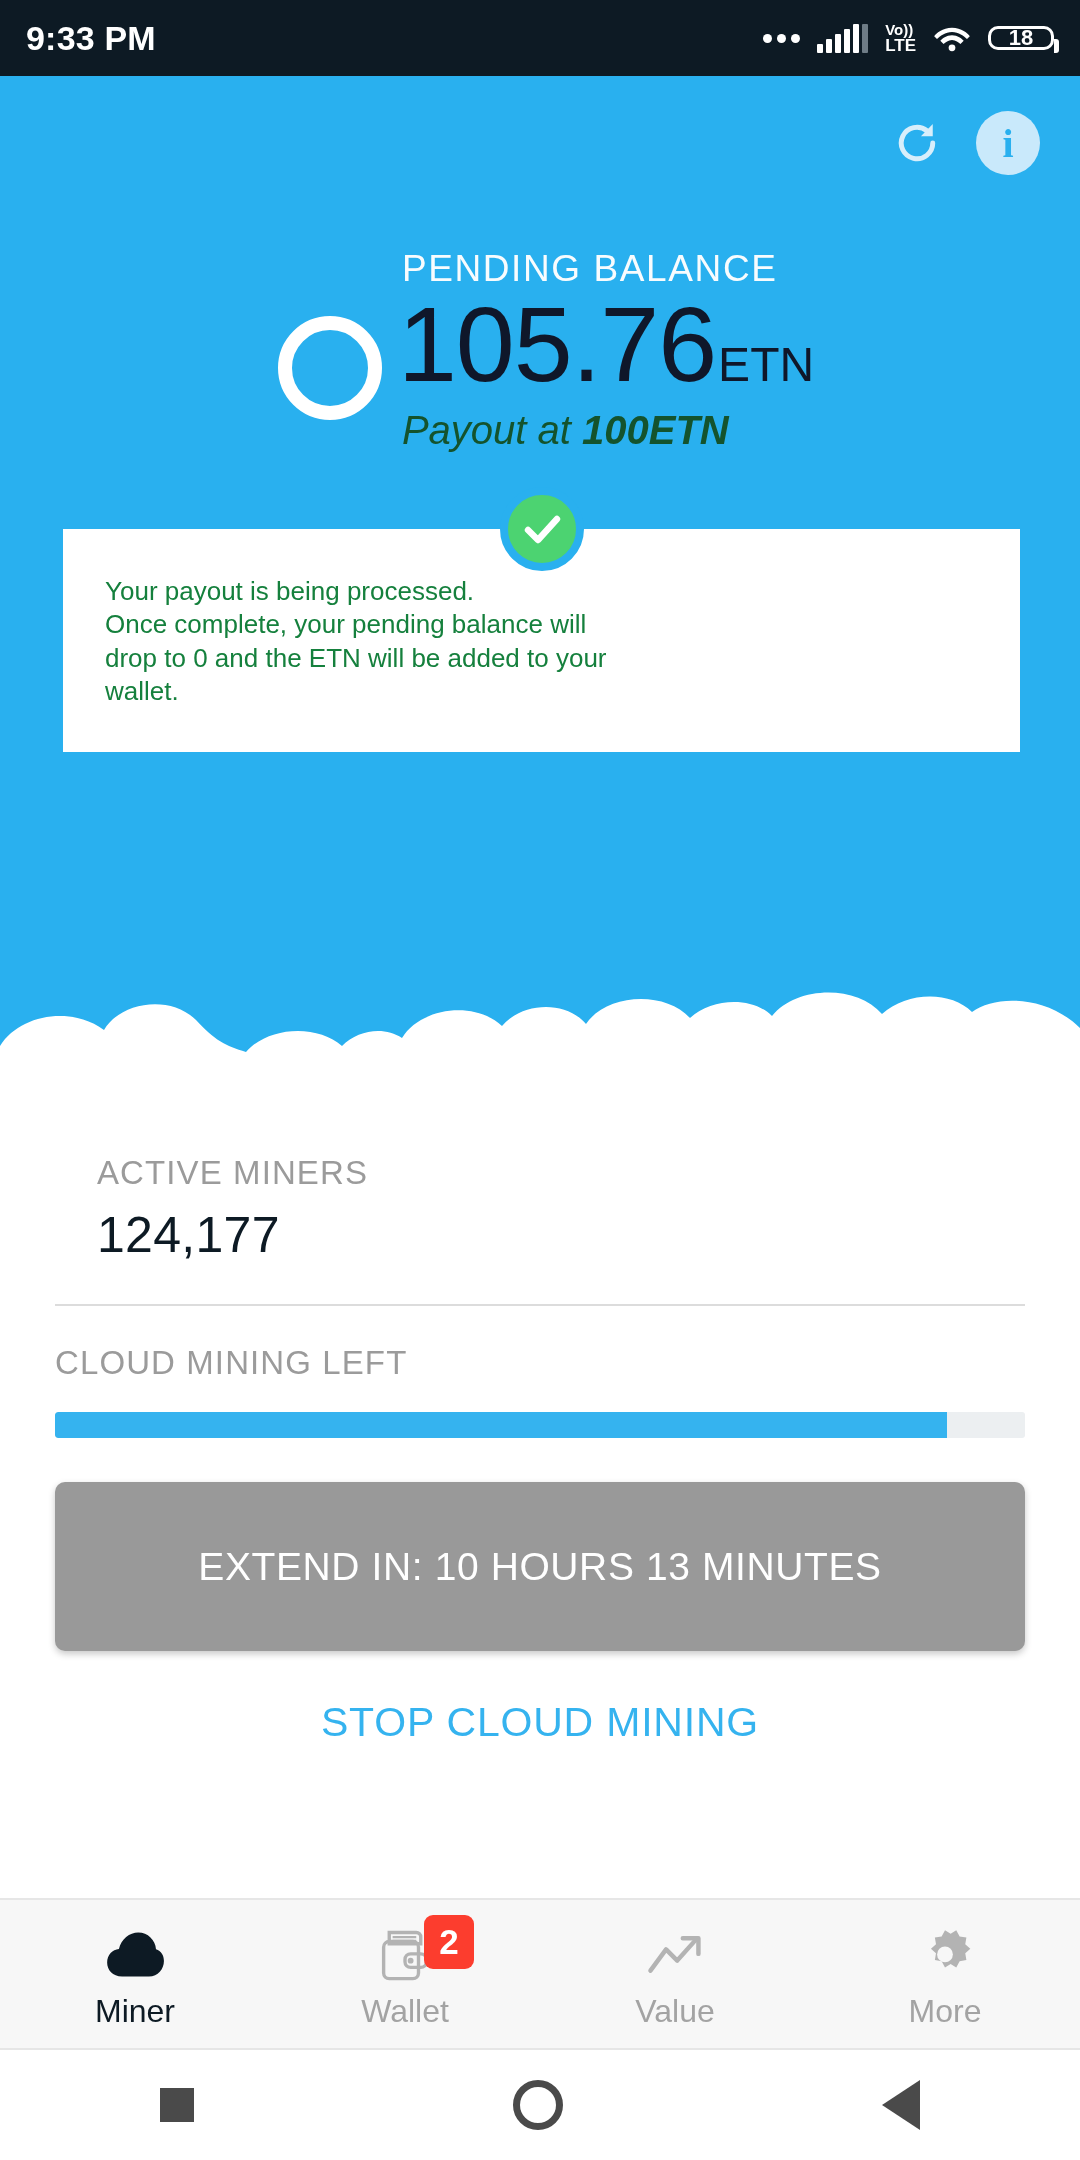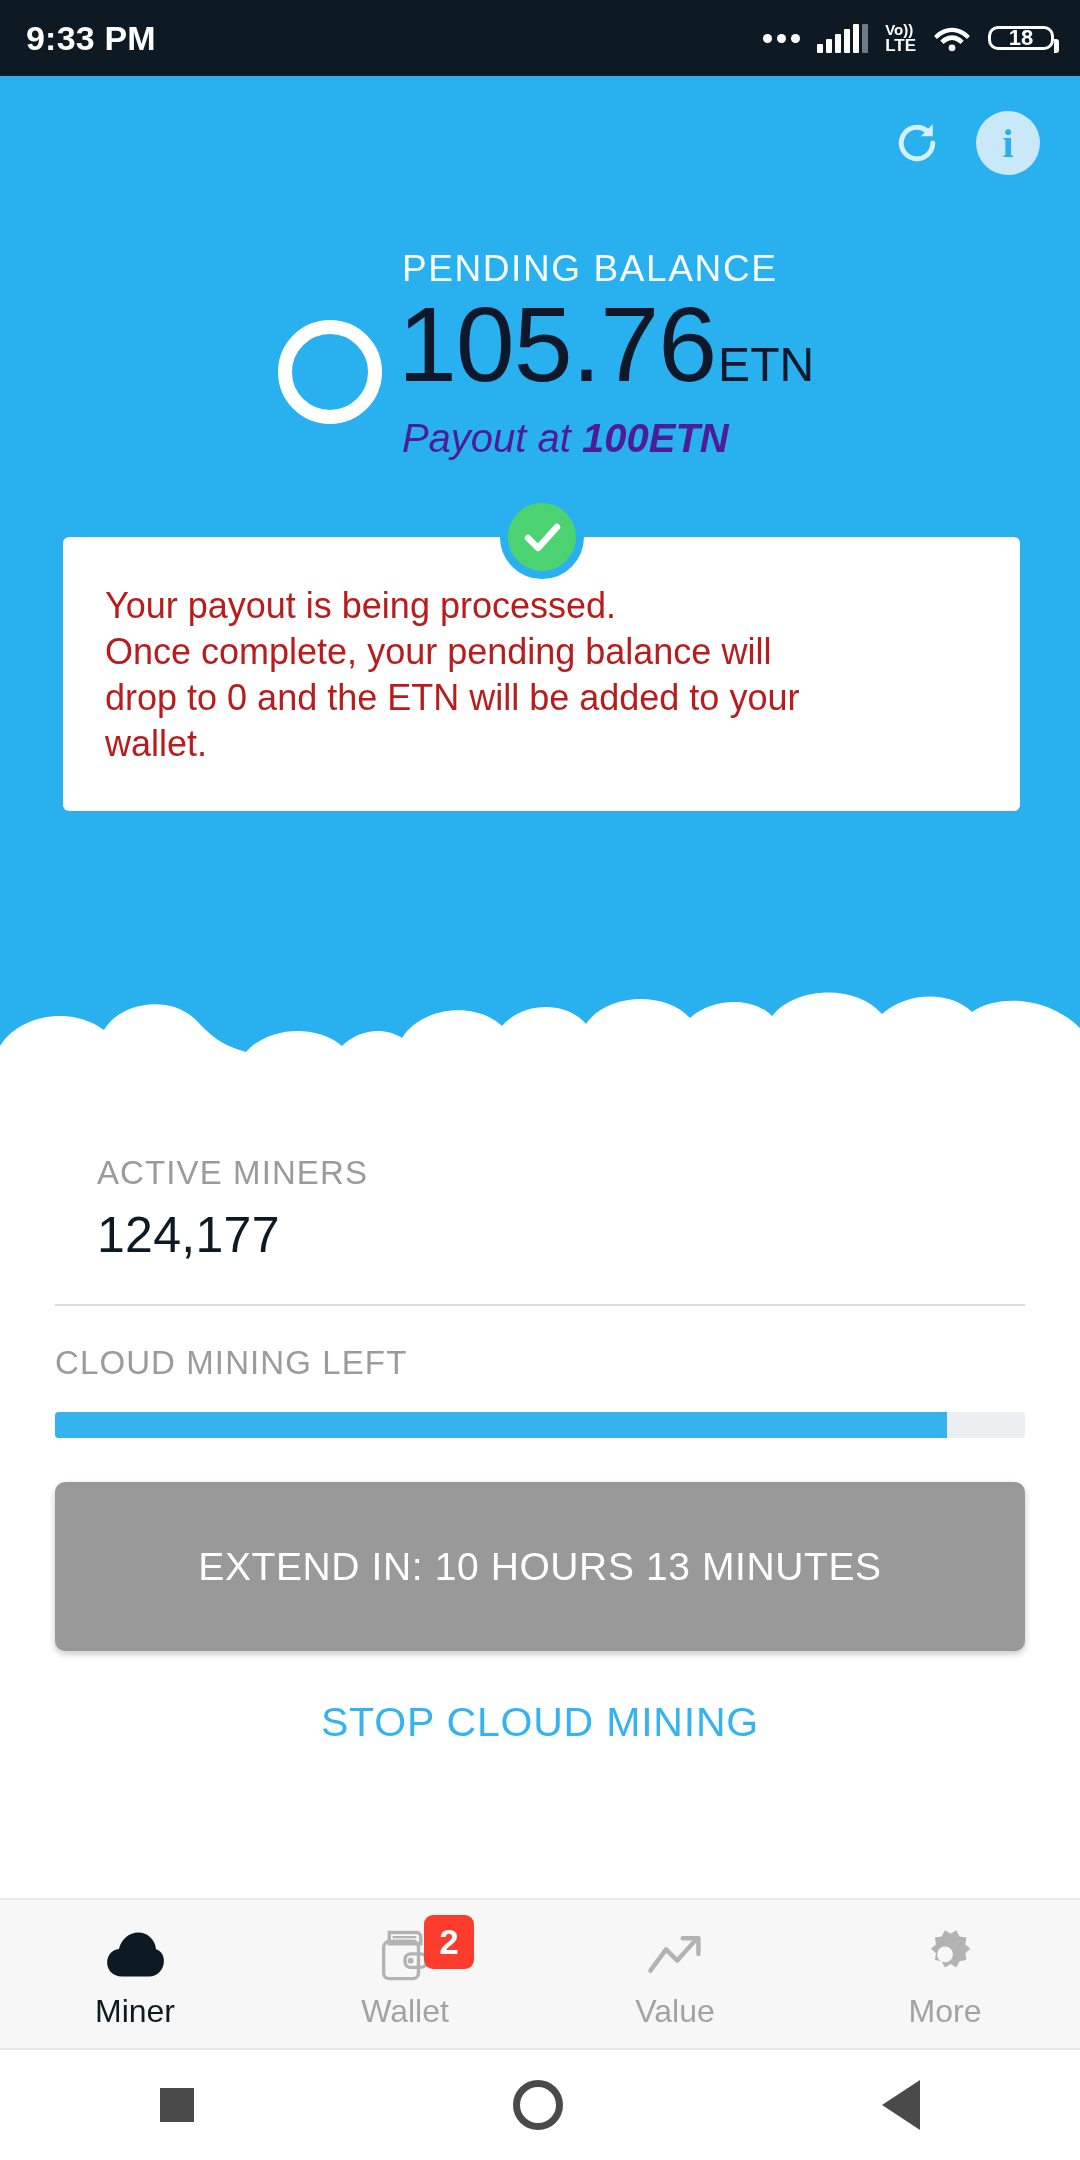--- a/index.html
+++ b/index.html
@@ -67,36 +67,36 @@
   }
   .balance-col{ display:flex; flex-direction:column; }
   .balance-label{
     color:#ffffff; font-size:37px; letter-spacing:1.6px; font-weight:400;
     opacity:.97; margin-left:4px;
   }
   .balance-main{ display:flex; align-items:baseline; color:#0f172a; }
   .balance-value{ font-size:106px; font-weight:400; letter-spacing:-1px; line-height:1.02; }
   .balance-unit{ font-size:48px; font-weight:400; margin-left:2px; }
   .payout-note{
-    color:#4c1d95; font-size:40px; font-style:italic; margin-top:18px; margin-left:4px;
+    color:#14532d; font-size:40px; font-style:italic; margin-top:10px; margin-left:4px;
   }
   .payout-note b{ font-weight:700; }
 
   
   .card-wrap{ position:relative; margin:76px 60px 0 63px; }
   .check-badge{
     position:absolute; top:-42px; left:50%; transform:translateX(-50%);
     width:84px; height:84px; border-radius:50%; background:#4cd371;
     border:8px solid #29b0ef;
     display:flex; align-items:center; justify-content:center; z-index:3;
   }
   .check-badge svg{ width:48px; height:48px; }
   .info-card{
     background:#ffffff; padding:46px 42px 44px 42px;
-    font-size:36px; line-height:1.28; color:#b91c1c; position:relative; z-index:2;border-radius:6px;
+    font-size:26px; line-height:1.28; color:#15803d; position:relative; z-index:2;
   }
   .info-card .ln{ display:block; white-space:nowrap; }
 
   
   .clouds{ position:absolute; left:0; right:0; bottom:-2px; width:1080px; height:130px; }
 
   
   .content{ padding:0 55px; background:#fff; }
   .stat-row{ display:flex; padding-top:58px; }
   .stat-col{ width:50%; }

